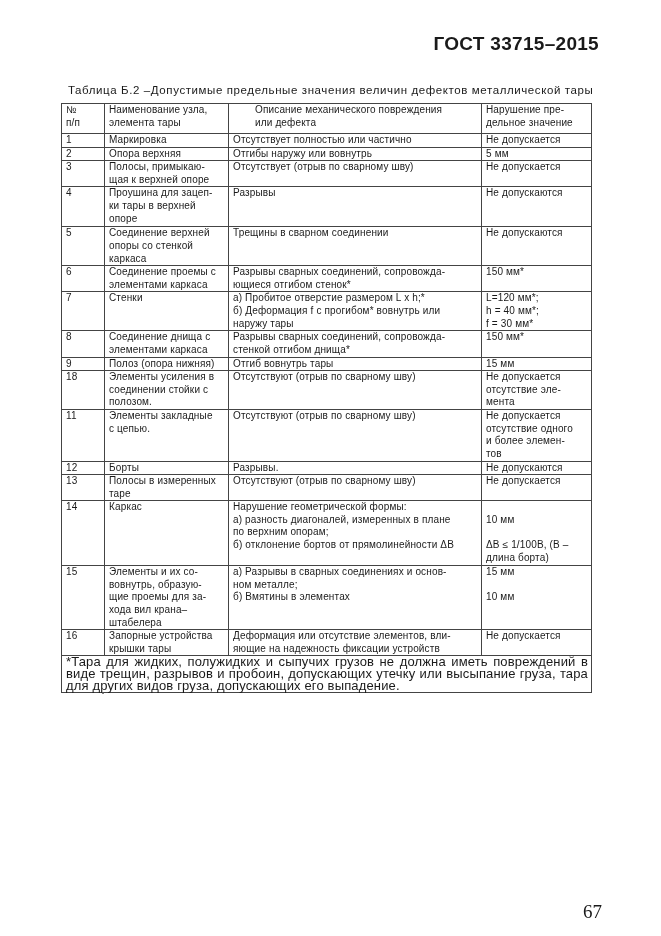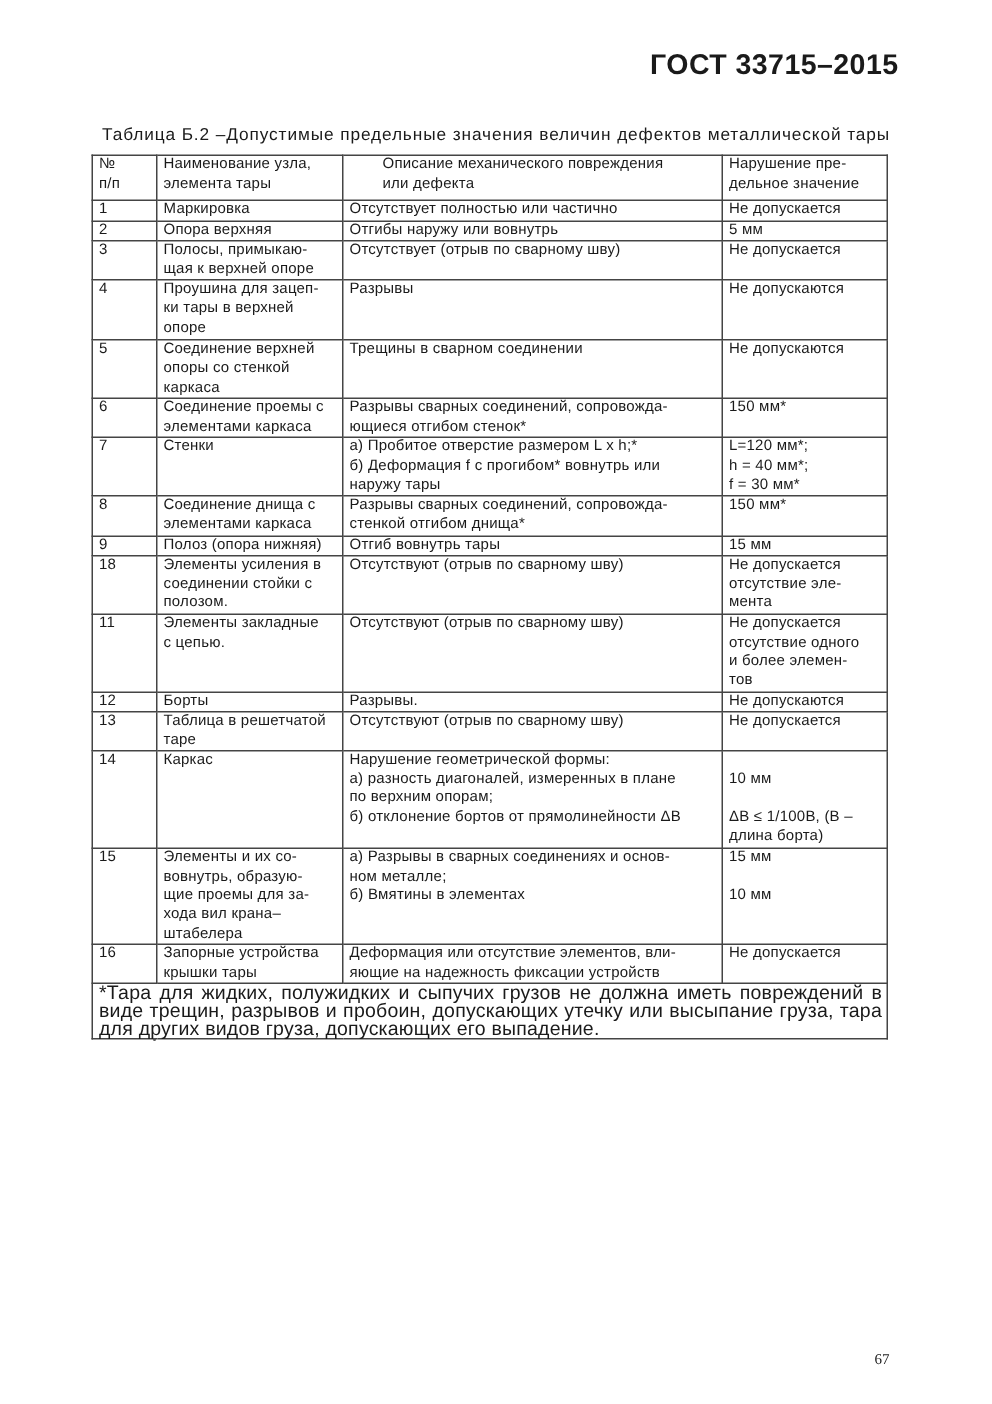--- a/index.html
+++ b/index.html
@@ -39,21 +39,21 @@
     font-size: 13px; line-height: 12px; text-align: justify;
     letter-spacing: 0.1px;
   }
   .stray-dot {
     position: absolute; top: 692px; left: 102px;
     width: 2px; height: 2px; background: #555; border-radius: 1px;
   }
   .page-number {
     position: absolute; top: 901px; left: 583px;
     font-family: "Liberation Serif", "DejaVu Serif", serif;
-    font-size: 10px;
+    font-size: 19px;
   }
 </style>
 </head>
 <body>
 
 <div class="doc-id">ГОСТ 33715–2015</div>
 <div class="caption">Таблица Б.2 –Допустимые предельные значения величин дефектов металлической тары</div>
 
 <table class="defects">
   <colgroup>
@@ -242,21 +242,21 @@
         <td>
           <span class="line">Разрывы.</span>
         </td>
         <td>
           <span class="line">Не допускаются</span>
         </td>
       </tr>
       <tr style="height: 25px; margin-left: 40px;">
         <td>13</td>
         <td class="name-cell">
-          <span class="line">Таблица в решетчатой</span>
+          <span class="line">Полосы в измеренных</span>
           <span class="line">таре</span>
         </td>
         <td>
           <span class="line">Отсутствуют (отрыв по сварному шву)</span>
         </td>
         <td>
           <span class="line">Не допускается</span>
         </td>
       </tr>
       <tr style="height: 65px;">

